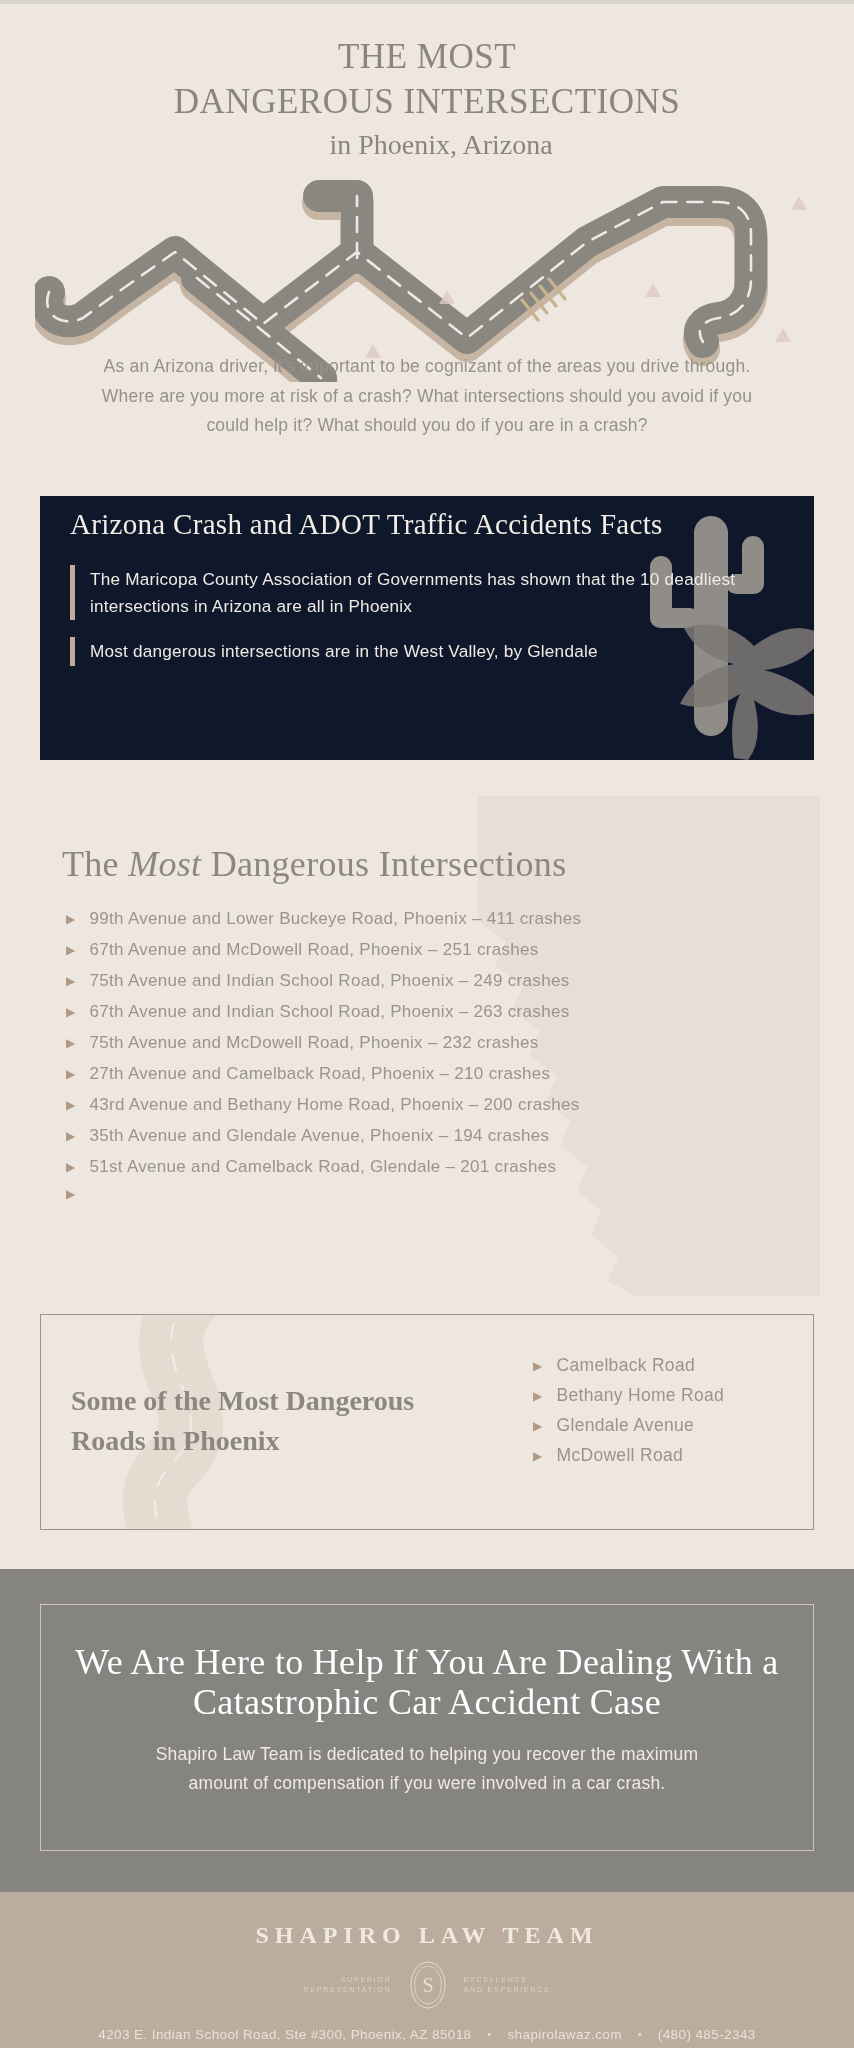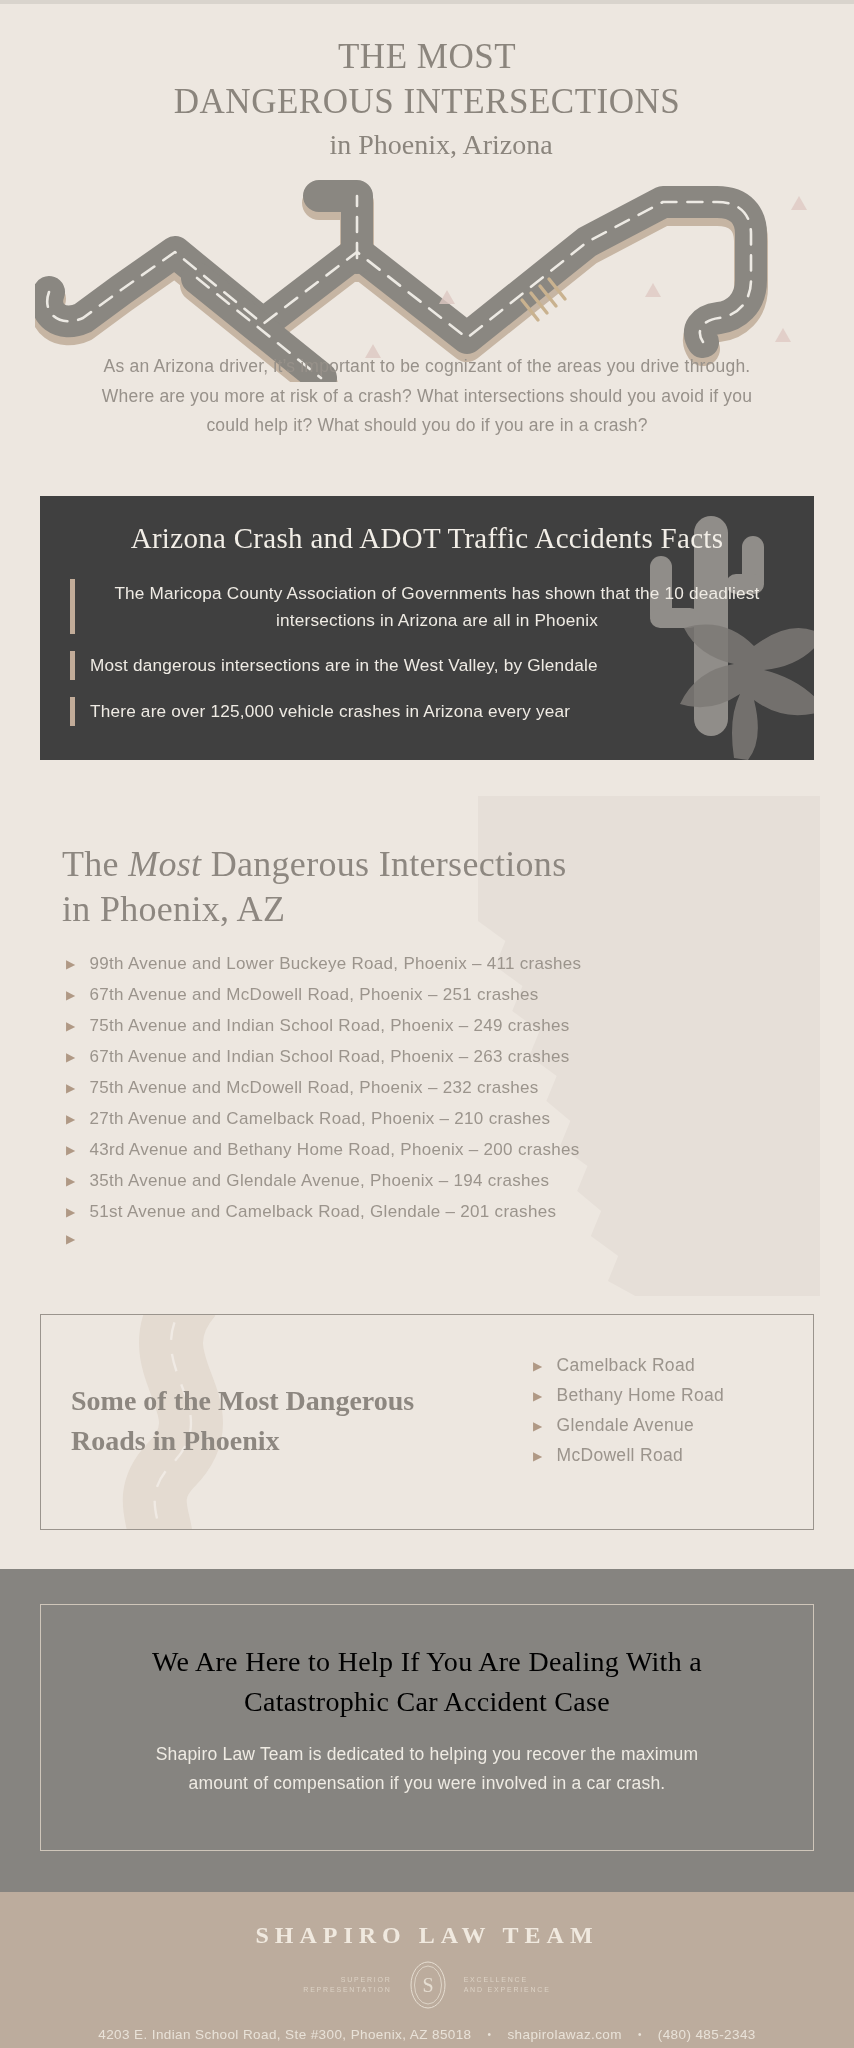--- a/index.html
+++ b/index.html
@@ -18,21 +18,21 @@
 
   
   .roads-art { position:absolute; top:168px; left:35px; width:784px; height:210px; }
 
   
   .intro { position:absolute; top:348px; left:87px; width:680px; text-align:center;
            font-size:17.5px; line-height:29.5px; color:#97918A; letter-spacing:0.2px; }
 
   
   .facts { position:absolute; top:492px; left:40px; width:774px; height:264px;
-           background:#404040; padding:26px 30px; overflow:hidden;text-align:center; }
+           background:#0f172a; padding:12px 30px; overflow:hidden; }
   .facts-art { position:absolute; right:0; top:0; height:264px; width:270px; pointer-events:none; }
   .facts h2 { position:relative; font-size:29px; font-weight:500; color:#F2EEE7; letter-spacing:0.3px; margin-bottom:24px; }
   .fact-item { position:relative; display:flex; margin-bottom:17px; }
   .fact-bar { flex:0 0 5px; background:#C2AC99; margin-right:15px; }
   .fact-text { font-size:17.2px; line-height:1.55; color:#EFEBE4; letter-spacing:0.2px; padding:1px 0; }
 
   
   .az-watermark { position:absolute; top:792px; left:478px; width:342px; height:500px; background:#E6DFD8;
     clip-path:polygon(0% 0%,100% 0%,100% 100%,46% 100%,38% 97%,41% 92%,33% 88%,36% 83%,29% 79%,32% 74%,24% 70%,27% 65%,20% 61%,23% 56%,15% 52%,18% 47%,10% 43%,13% 38%,5% 34%,8% 29%,0% 25%); }
 
@@ -49,21 +49,21 @@
                border:1.5px solid #9A948D; background:#EDE7E0; overflow:hidden; }
   .roads-box-art { position:absolute; left:0; top:0; height:216px; width:300px; pointer-events:none; }
   .roads-heading { position:absolute; left:30px; top:66px; font-size:28px; line-height:40px; color:#8D8780; font-weight:700; }
   .roads-list { position:absolute; left:492px; top:40px; }
   .road-item { display:flex; align-items:baseline; height:30px; font-size:17.5px; color:#9B948C; letter-spacing:0.3px; }
 
   
   .help { position:absolute; top:1565px; left:0; width:854px; height:323px; background:#868480; }
   .help-inner { position:absolute; top:35px; left:40px; width:774px; height:247px;
                 border:1px solid #CFC6BA; text-align:center; padding-top:37px; }
-  .help h2 { font-size:28px; line-height:40px; font-weight:500; color:#000000; letter-spacing:0.3px; }
+  .help h2 { font-size:36px; line-height:40px; font-weight:500; color:#ffffff; letter-spacing:0.3px; }
   .help-body { margin:18px auto 0; width:580px; font-size:17.5px; line-height:29px; color:#EFEBE3; letter-spacing:0.2px; }
 
   
   .footer { position:absolute; top:1888px; left:0; width:854px; height:160px; background:#BCAC9D;
             text-align:center; color:#EFE8DE; }
   .brand { margin-top:30px; font-size:24px; letter-spacing:6px; font-weight:700; color:#F0E9DF; }
   .emblem-row { margin-top:10px; display:flex; justify-content:center; align-items:center; gap:16px; }
   .tagline { font-size:7px; letter-spacing:1.8px; line-height:10px; color:#DDD3C6; }
   .tagline.left { text-align:right; }
   .tagline.right { text-align:left; }
@@ -143,31 +143,29 @@
           <div class="fact-text">The Maricopa County Association of Governments has shown that the 10 deadliest intersections in Arizona are all in Phoenix</div>
         </div>
 
         <div class="fact-item">
           <div class="fact-bar"></div>
           <div class="fact-text">Most dangerous intersections are in the West Valley, by Glendale</div>
         </div>
 
         <div class="fact-item">
           <div class="fact-bar"></div>
-          <div class="fact-text">There are over 125,000 vehicle crashes in Arizona every year</div>
         </div>
       </div>
   </section>
 
   <div class="az-watermark"></div>
 
   <section class="ints">
     <h2 class="serif">
       <span>The </span><em>Most</em><span> Dangerous Intersections</span><br>
-      <span>in Phoenix, AZ</span>
     </h2>
     <div class="int-list">
 
         <div class="int-item">
           <span class="tri">▶</span>
           <span>99th Avenue and Lower Buckeye Road, Phoenix – 411 crashes</span>
         </div>
 
         <div class="int-item">
           <span class="tri">▶</span>

